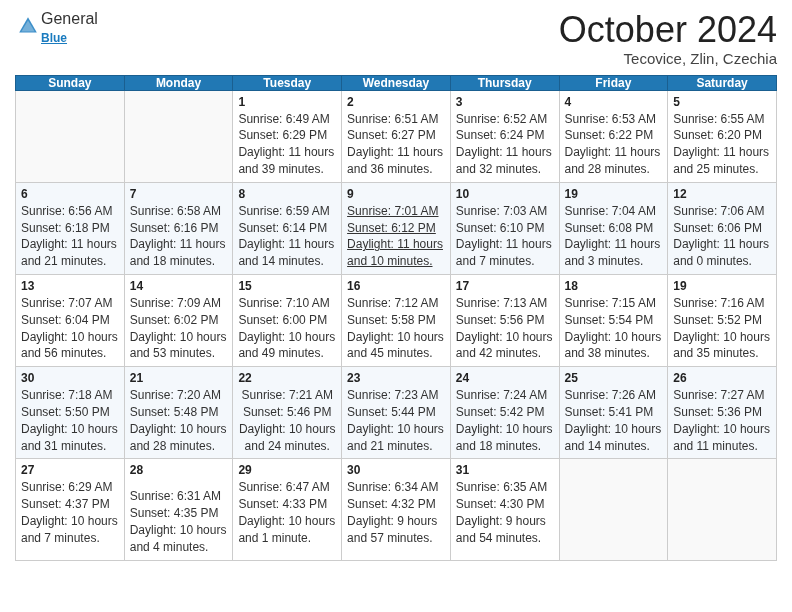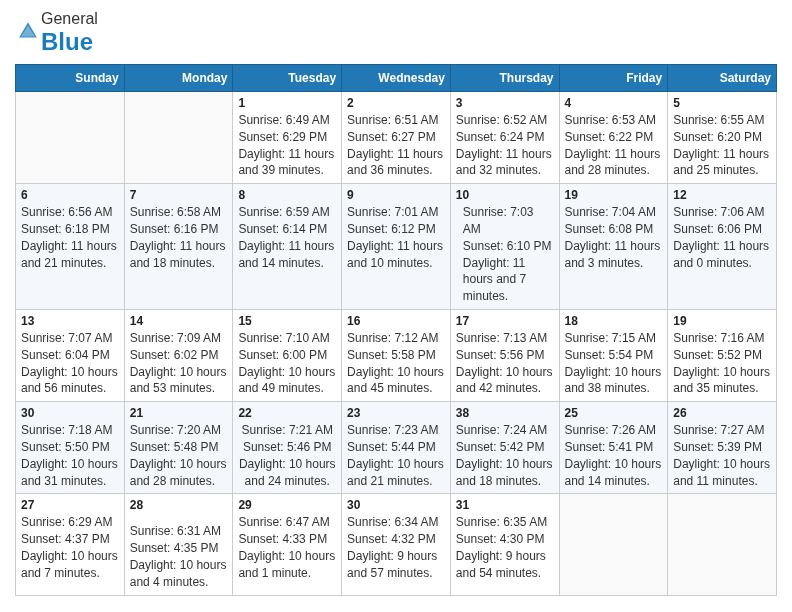--- a/index.html
+++ b/index.html
@@ -48,24 +48,24 @@
       color: #444;
     }
     table {
       width: 100%;
       border-collapse: collapse;
       font-size: 11px;
     }
     thead tr th {
       background: #2178b4;
       color: #fff;
-      padding: 6px 5px;
+      padding: 0 5px;
       font-size: 12px;
       font-weight: bold;
-      text-align: right;
+      text-align: center;
       border: 1px solid #1a5f90;
     }
     tbody tr td {
       border: 1px solid #ccc;
       vertical-align: top;
       padding: 4px 5px;
       min-height: 60px;
       height: 80px;
       width: calc(100% / 7);
     }
@@ -99,25 +99,27 @@
     <div class="logo">
       <div>
         <svg class="logo-icon" viewBox="0 0 40 40" xmlns="http://www.w3.org/2000/svg">
           <polygon points="20,4 36,32 4,32" fill="#1a7bbf" opacity="0.85"></polygon>
           <polygon points="20,10 32,30 8,30" fill="#fff" opacity="0.3"></polygon>
         </svg>
       </div>
       <div>
         <div style="line-height:1.15">
           <span class="logo-general">General</span><br>
-          <span class="logo-blue" style="font-size:24px;font-weight:bold;">Blue</span>
+          <span class="logo-blue" style="font-size:12px;font-weight:bold;text-decoration:underline;">Blue</span>
         </div>
       </div>
     </div>
     <div class="title-block">
+      <div class="cal-title">October 2024</div>
+      <div class="cal-subtitle">Tecovice, Zlin, Czechia</div>
     </div>
   </div>
 
   <table>
     <thead>
       <tr>
       <th>Sunday</th>
           <th>Monday</th>
           <th>Tuesday</th>
           <th>Wednesday</th>
@@ -175,27 +177,27 @@
 Daylight: 11 hours and 18 minutes.</div>
           </td>
           <td>
             <span class="day-num">8</span>
             <div class="day-info" style="white-space: pre-line;">Sunrise: 6:59 AM
 Sunset: 6:14 PM
 Daylight: 11 hours and 14 minutes.</div>
           </td>
           <td>
             <span class="day-num">9</span>
-            <div class="day-info" style="white-space: pre-line;">Sunrise: 7:01 AM
+            <div class="day-info" style="white-space: pre-line; text-decoration: underline;">Sunrise: 7:01 AM
 Sunset: 6:12 PM
 Daylight: 11 hours and 10 minutes.</div>
           </td>
           <td>
             <span class="day-num">10</span>
-            <div class="day-info" style="white-space: pre-line; margin-left: 7px;">Sunrise: 7:03 AM
+            <div class="day-info" style="white-space: pre-line;">Sunrise: 7:03 AM
 Sunset: 6:10 PM
 Daylight: 11 hours and 7 minutes.</div>
           </td>
           <td>
             <span class="day-num">19</span>
             <div class="day-info" style="white-space: pre-line;">Sunrise: 7:04 AM
 Sunset: 6:08 PM
 Daylight: 11 hours and 3 minutes.</div>
           </td>
           <td>
@@ -268,35 +270,35 @@
 Sunset: 5:46 PM
 Daylight: 10 hours and 24 minutes.</div>
           </td>
           <td>
             <span class="day-num">23</span>
             <div class="day-info" style="white-space: pre-line;">Sunrise: 7:23 AM
 Sunset: 5:44 PM
 Daylight: 10 hours and 21 minutes.</div>
           </td>
           <td>
-            <span class="day-num">38</span>
+            <span class="day-num">24</span>
             <div class="day-info" style="white-space: pre-line;">Sunrise: 7:24 AM
 Sunset: 5:42 PM
 Daylight: 10 hours and 18 minutes.</div>
           </td>
           <td>
             <span class="day-num">25</span>
             <div class="day-info" style="white-space: pre-line;">Sunrise: 7:26 AM
 Sunset: 5:41 PM
 Daylight: 10 hours and 14 minutes.</div>
           </td>
           <td>
             <span class="day-num">26</span>
             <div class="day-info" style="white-space: pre-line;">Sunrise: 7:27 AM
-Sunset: 5:39 PM
+Sunset: 5:36 PM
 Daylight: 10 hours and 11 minutes.</div>
           </td>
         </tr>
         <tr>
           <td>
             <span class="day-num">27</span>
             <div class="day-info" style="white-space: pre-line;">Sunrise: 6:29 AM
 Sunset: 4:37 PM
 Daylight: 10 hours and 7 minutes.</div>
           </td>

